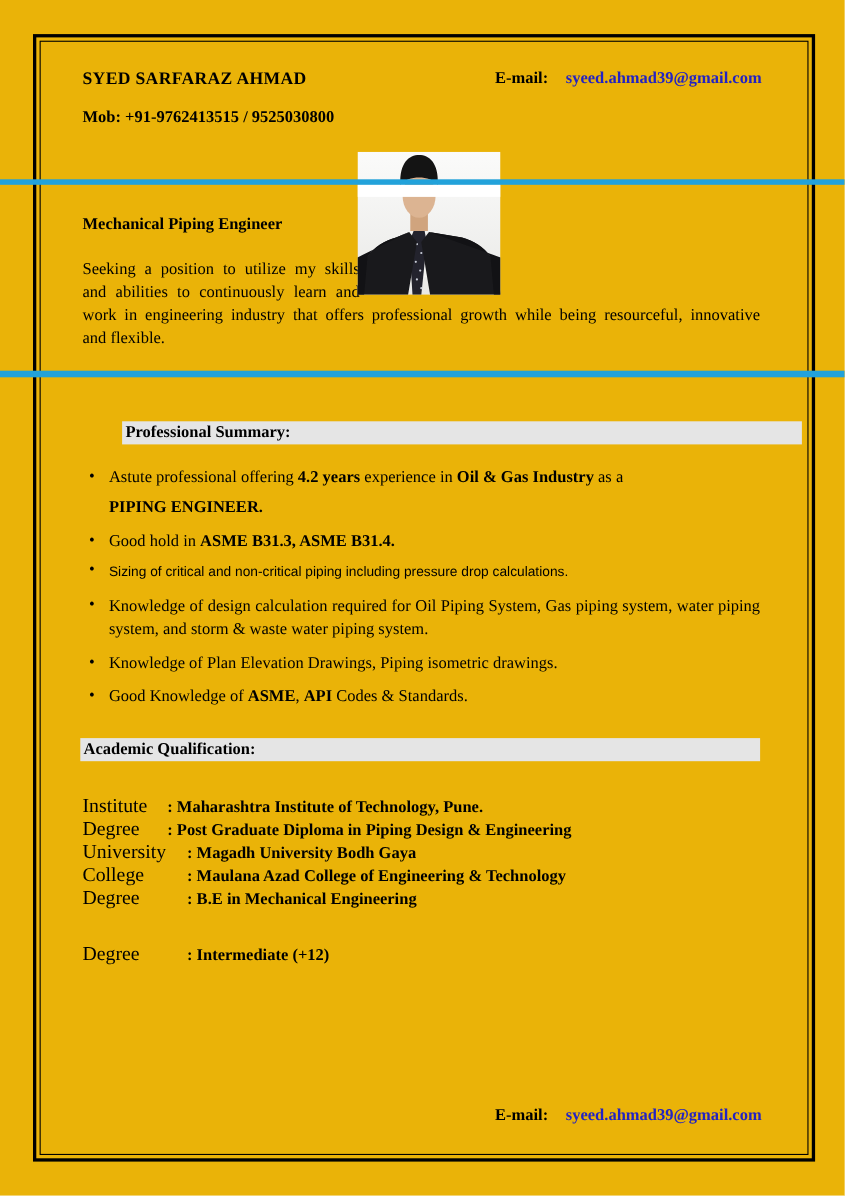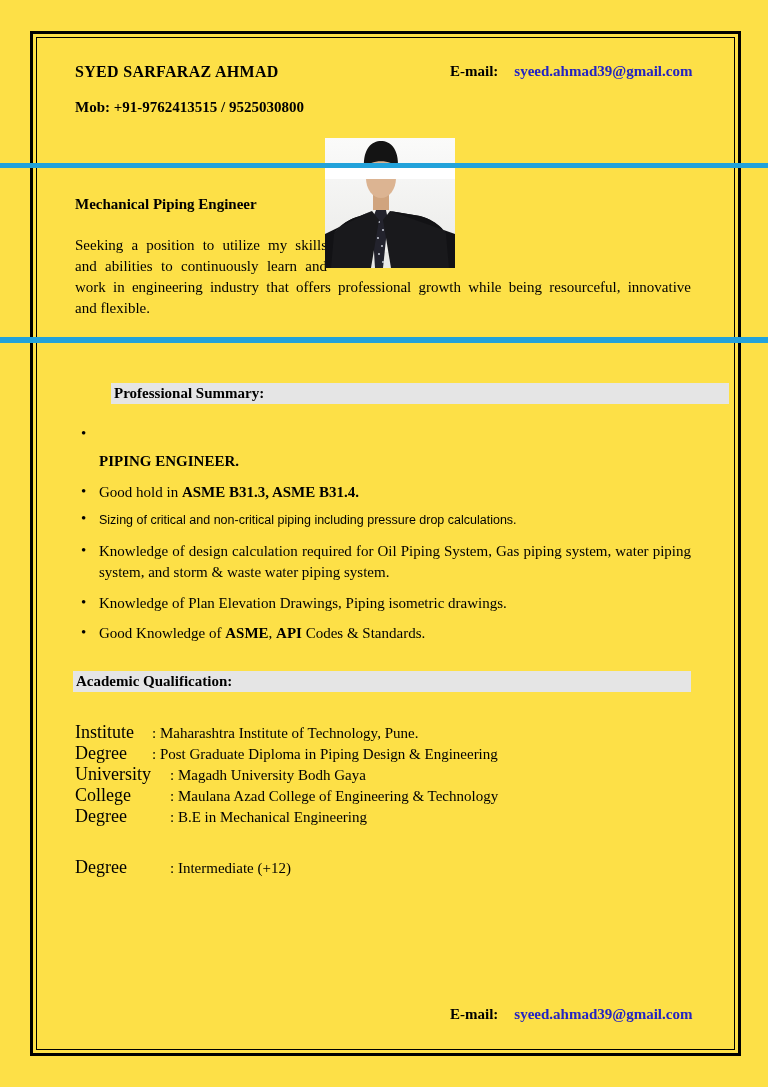--- a/index.html
+++ b/index.html
@@ -1,17 +1,17 @@
 <!DOCTYPE html>
 <html><head>
 <meta charset="utf-8">
 <style>
   html,body{margin:0;padding:0;background:#ffffff;}
   .page{
-    position:relative;width:768px;height:1087px;background:#fde047;
+    position:relative;width:768px;height:1087px;background:#eab308;
     font-family:"Liberation Serif", serif;color:#000;overflow:hidden;
   }
   .abs{position:absolute;}
   
   .border-outer{left:30px;top:31px;width:711px;height:1025px;
     border:3px solid #000;box-sizing:border-box;background:transparent;}
   .border-inner{position:absolute;left:3px;top:3px;right:3px;bottom:3px;
     border:1px solid #000;}
   
   .name{left:75px;top:63px;font-size:16px;font-weight:bold;letter-spacing:.3px;}
@@ -47,21 +47,21 @@
   .b2{top:482px;} 
   .b3{top:512px;font-family:"Liberation Sans",sans-serif;font-size:12.5px;line-height:17px;}
   .b3 .dot{font-family:"Liberation Serif",serif;font-size:15px;top:-2px;}
   .b4{top:541px;text-align:justify;}
   .b5{top:593px;} .b6{top:623px;}
   b{font-weight:bold;}
   
   .arow{left:75px;width:616px;height:21px;display:flex;align-items:baseline;font-size:15px;}
   .alabel{flex:0 0 77px;font-size:18px;font-weight:normal;}
   .arow.wide .alabel{flex:0 0 95px;}
-  .avalue{font-weight:normal;white-space:nowrap;}
+  .avalue{font-weight:bold;white-space:nowrap;}
   .r0{top:722px;} .r1{top:743px;} .r2{top:764px;} .r3{top:785px;}
   .r4{top:806px;} .r5{top:835px;} .r6{top:857px;}
 </style>
 </head>
 <body>
 
 <div class="page">
 
   <div class="abs border-outer">
     <div class="border-inner"></div>
@@ -114,20 +114,21 @@
   <div class="abs doc-title">Mechanical Piping Engineer</div>
   <div class="abs obj obj-12 o1">Seeking a position to utilize my skills</div>
   <div class="abs obj obj-12 o2">and abilities to continuously learn and</div>
   <div class="abs obj obj-3 o3">work in engineering industry that offers professional growth while being resourceful, innovative</div>
   <div class="abs obj o4">and flexible.</div>
 
   <div class="abs secbar bar-summary">Professional Summary:</div>
 
   <div class="abs bullet b1">
     <span class="dot">•</span>
+    <span><span>Astute professional offering </span><b>4.2 years</b><span> experience in </span><b>Oil &amp; Gas Industry</b><span> as a</span></span>
   </div>
   <div class="abs b1b">PIPING ENGINEER.</div>
 
   <div class="abs bullet b2">
     <span class="dot">•</span>
     <span><span>Good hold in </span><b>ASME B31.3, ASME B31.4.</b></span>
   </div>
 
   <div class="abs bullet b3">
     <span class="dot">•</span>

